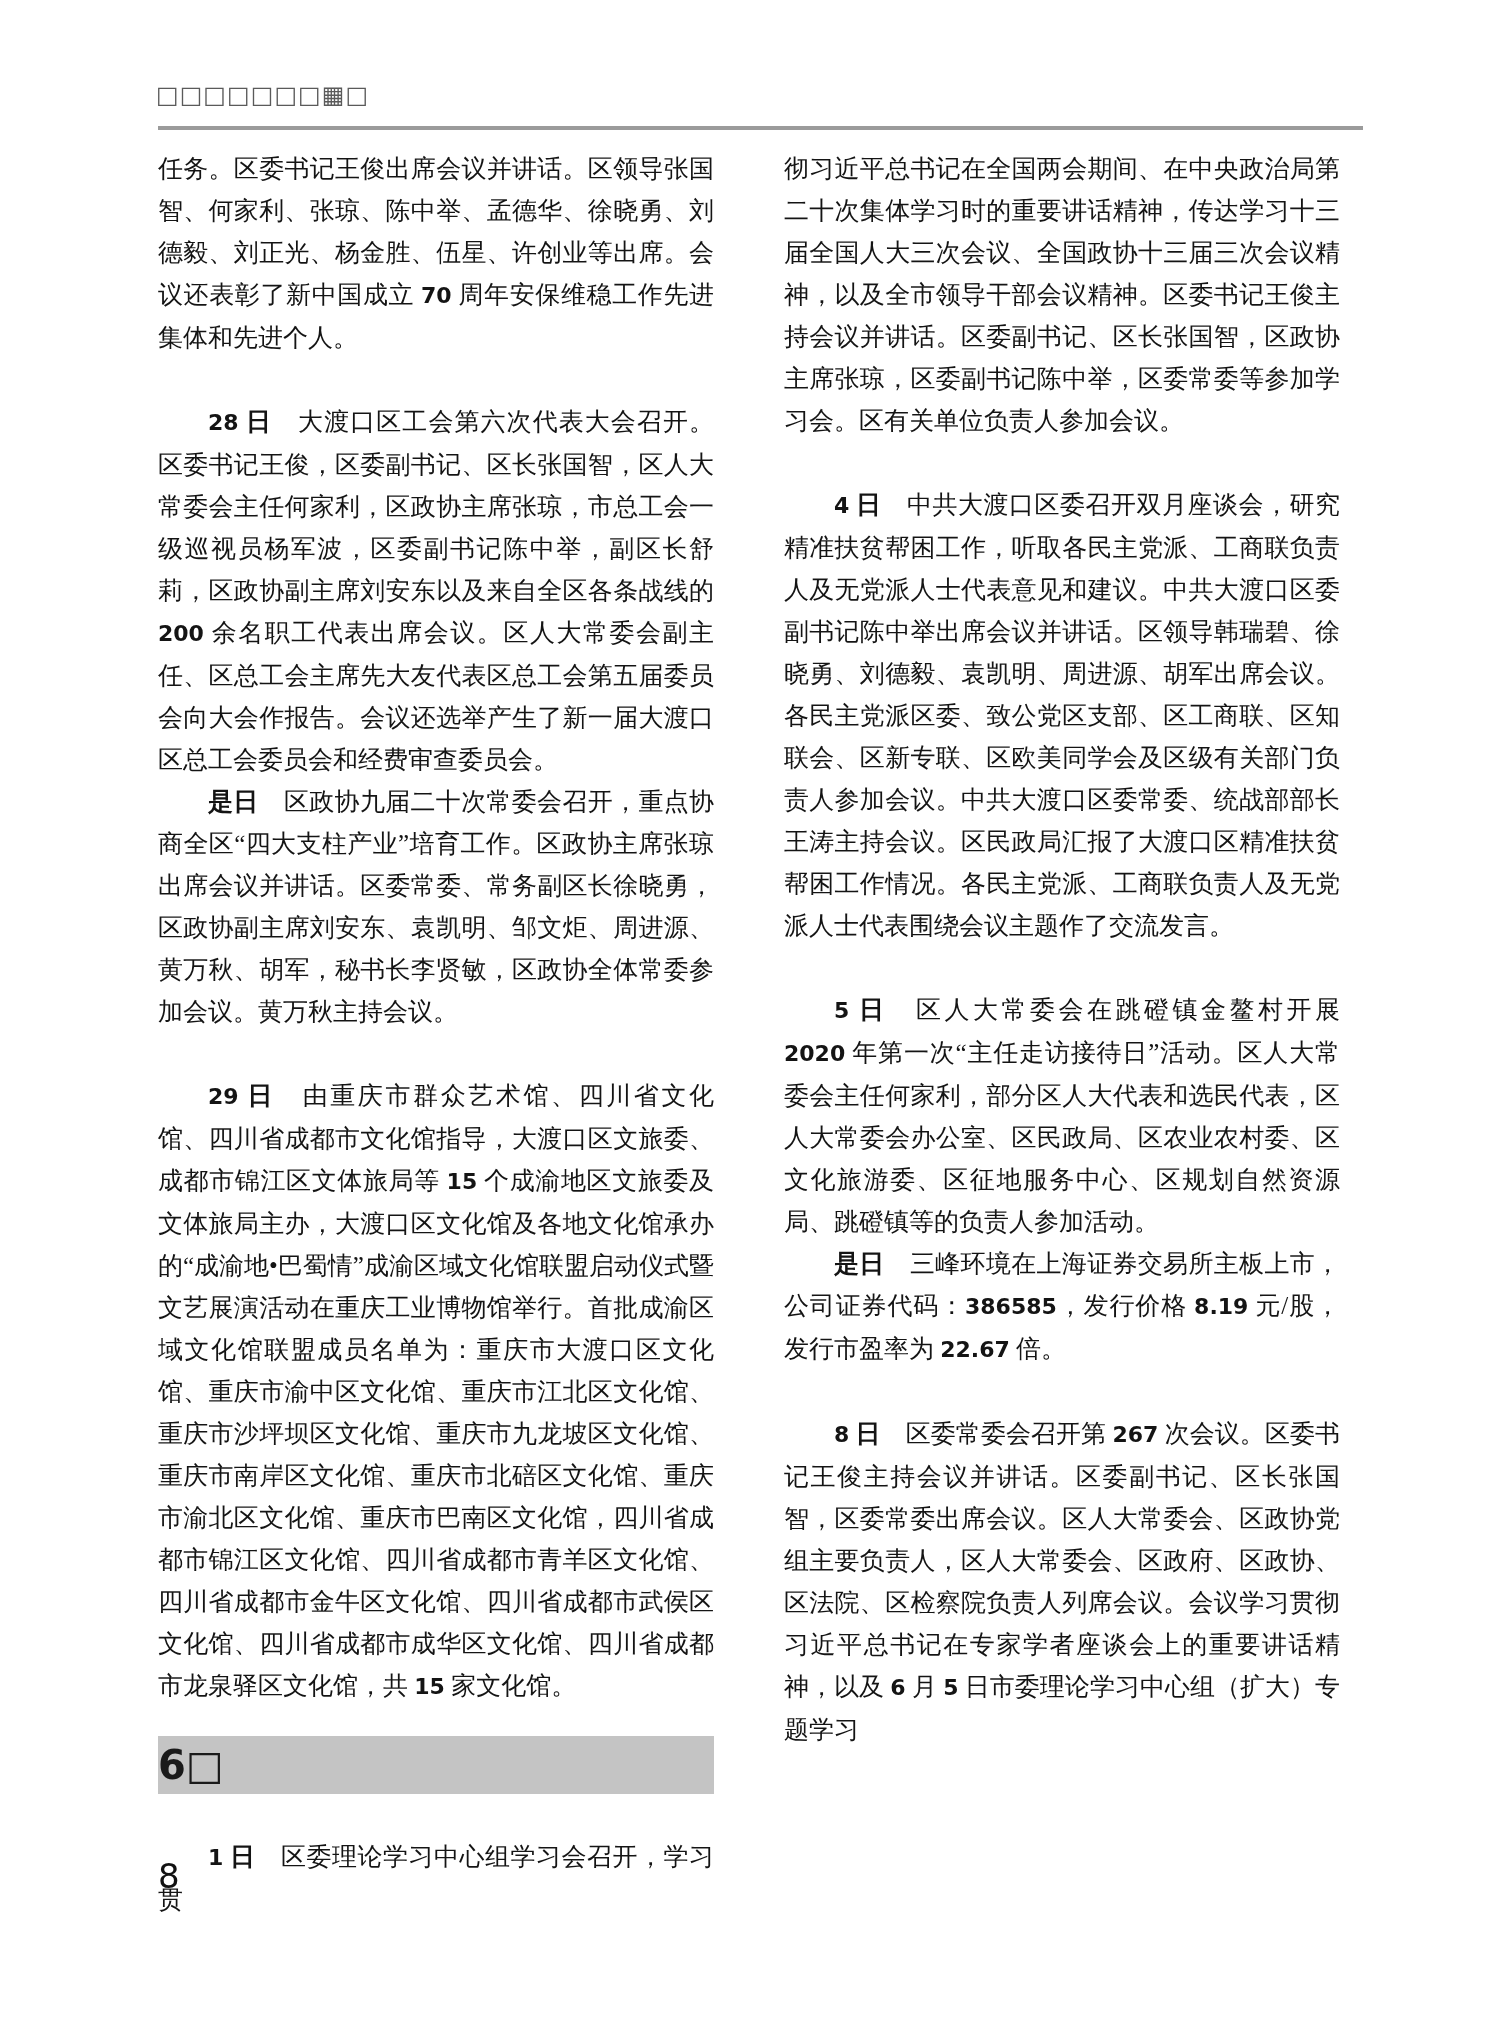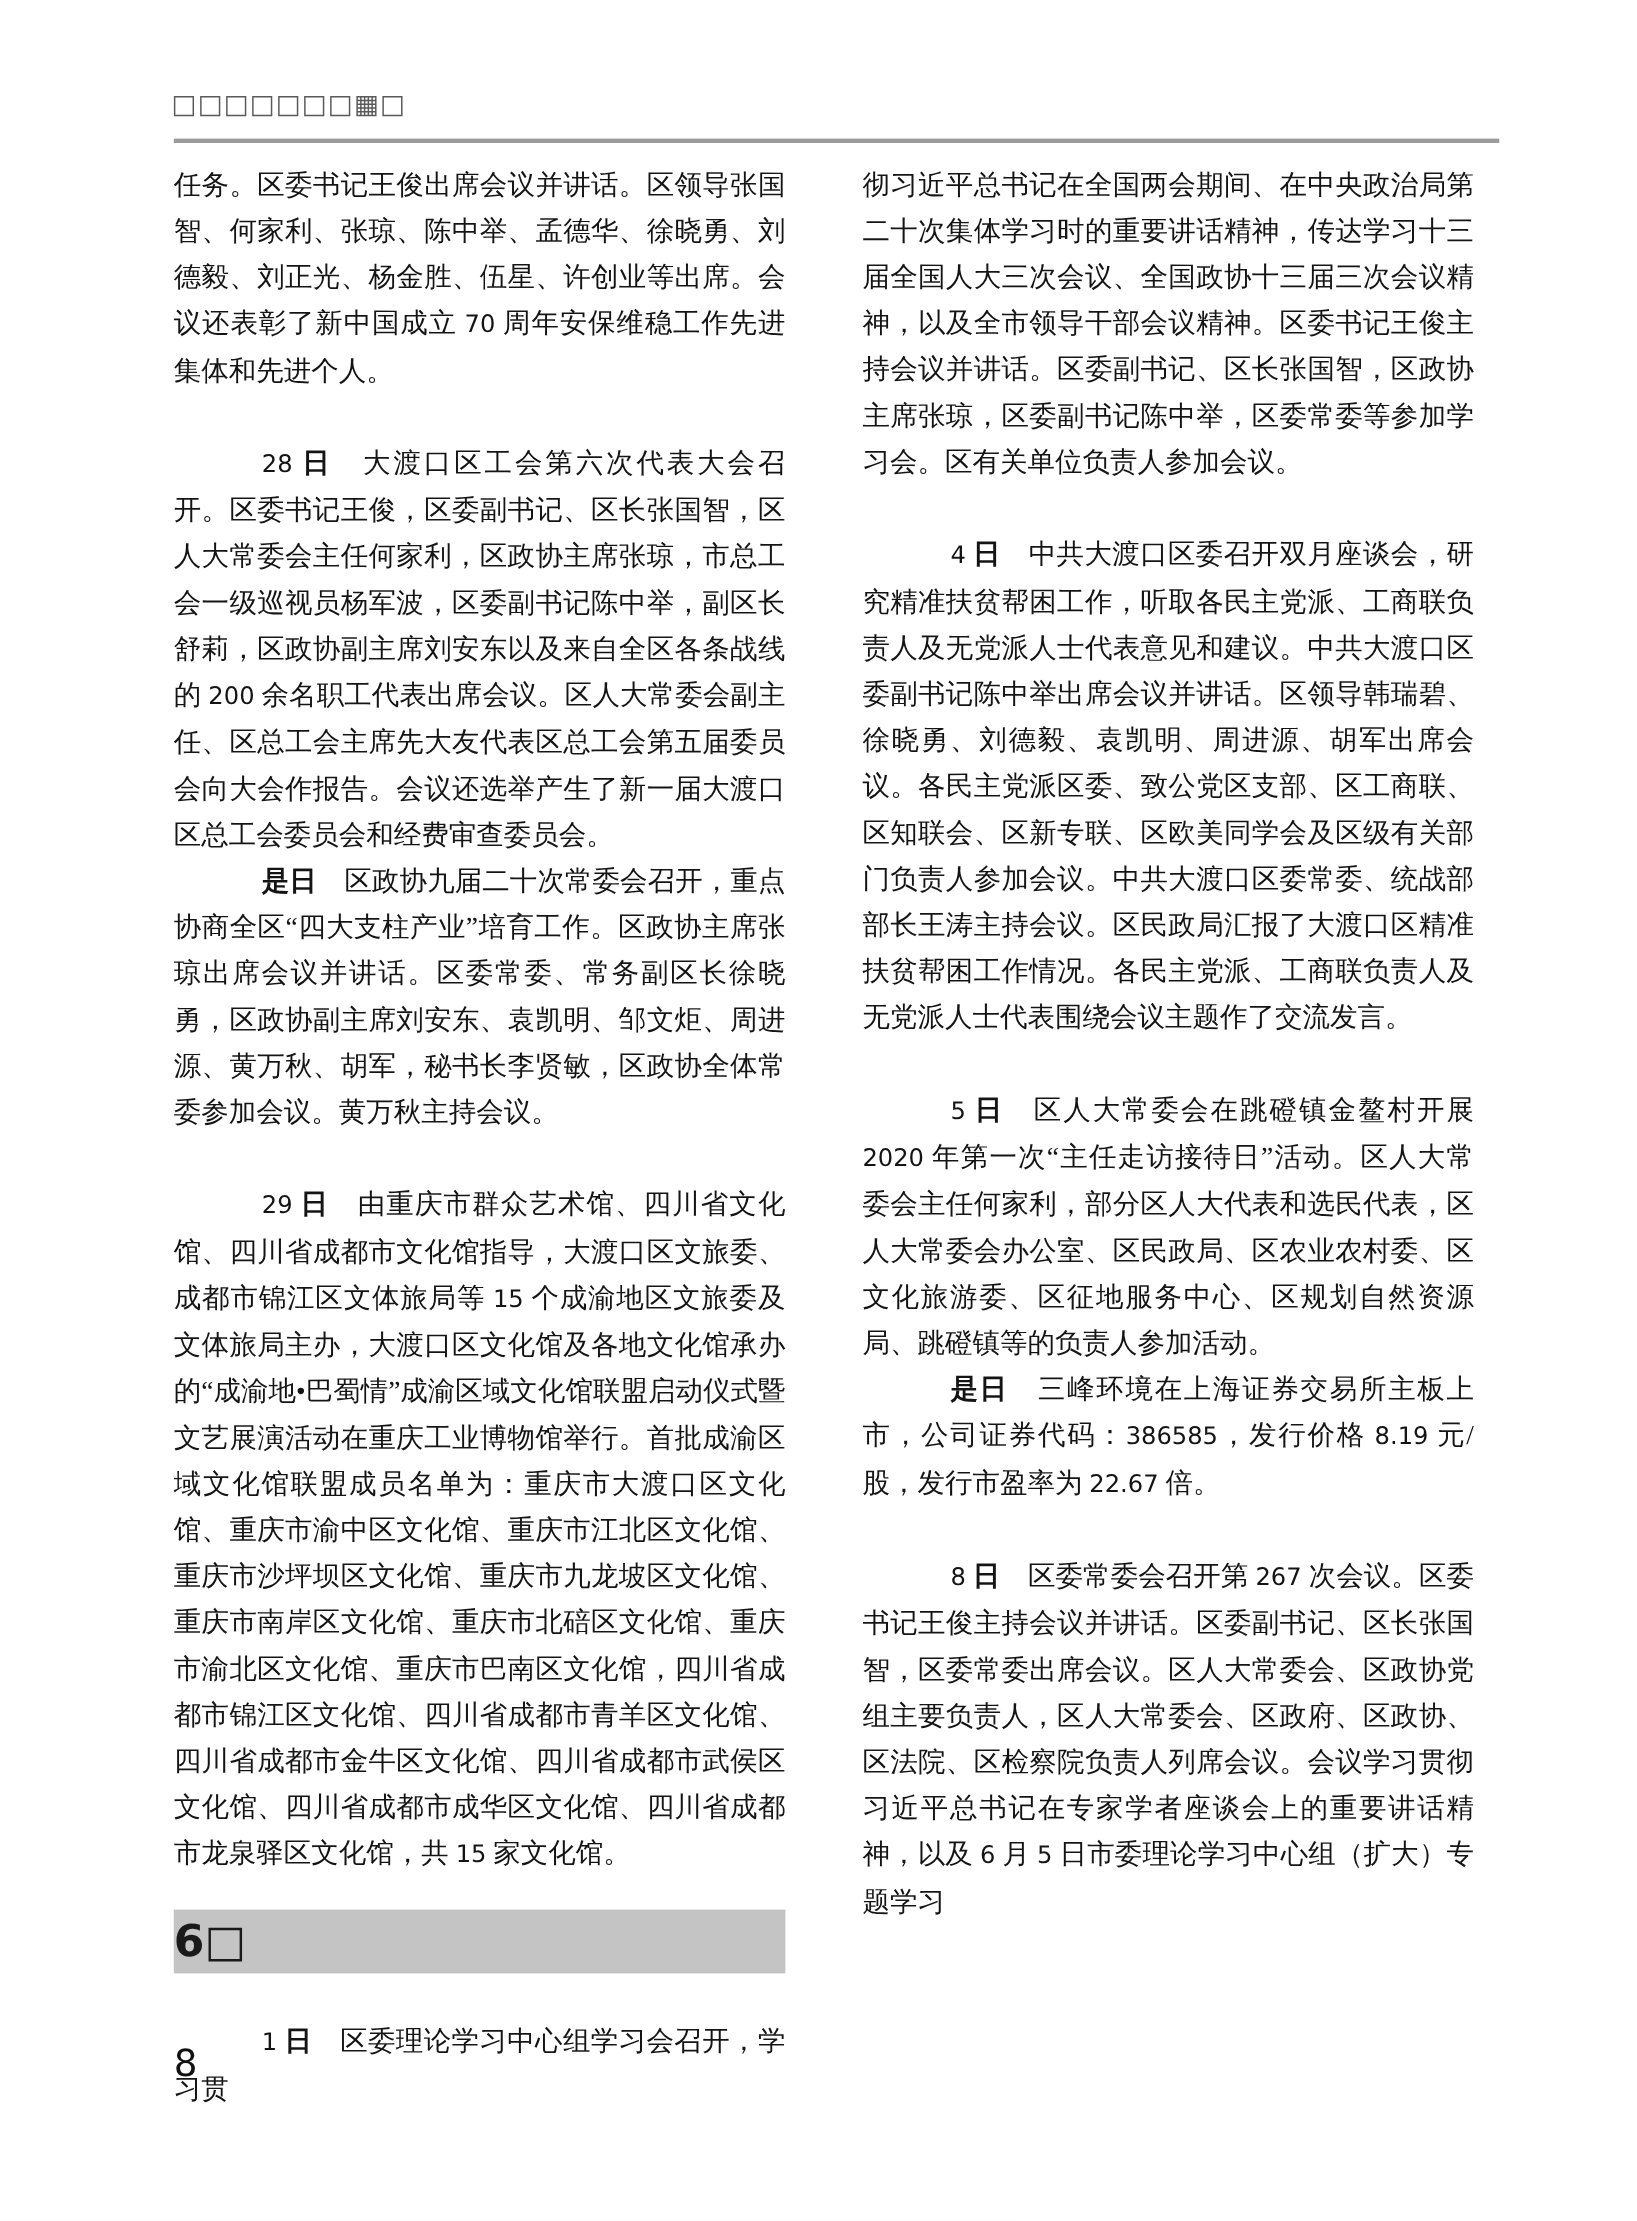--- a/index.html
+++ b/index.html
@@ -41,24 +41,24 @@
     height:58px;line-height:58px;
     text-align:center;
     text-indent:0;
   }
   .banner span{
     font-family:"DejaVu Sans",sans-serif;
     font-weight:bold;
     font-size:40px;
     color:#1a1a1a;
   }
-  .date{font-weight:bold;margin-left:30px;}
+  .date{font-weight:bold;}
   .num{
     font-family:"DejaVu Sans","Liberation Sans",sans-serif;
-    font-weight:normal;
+    font-weight:bold;
     font-size:0.88em;
   }
   .page-number{
     position:absolute;left:158px;top:1856px;
     font-size:34px;
     font-family:"DejaVu Sans",sans-serif;
     color:#111;
   }
 </style>
 </head>

